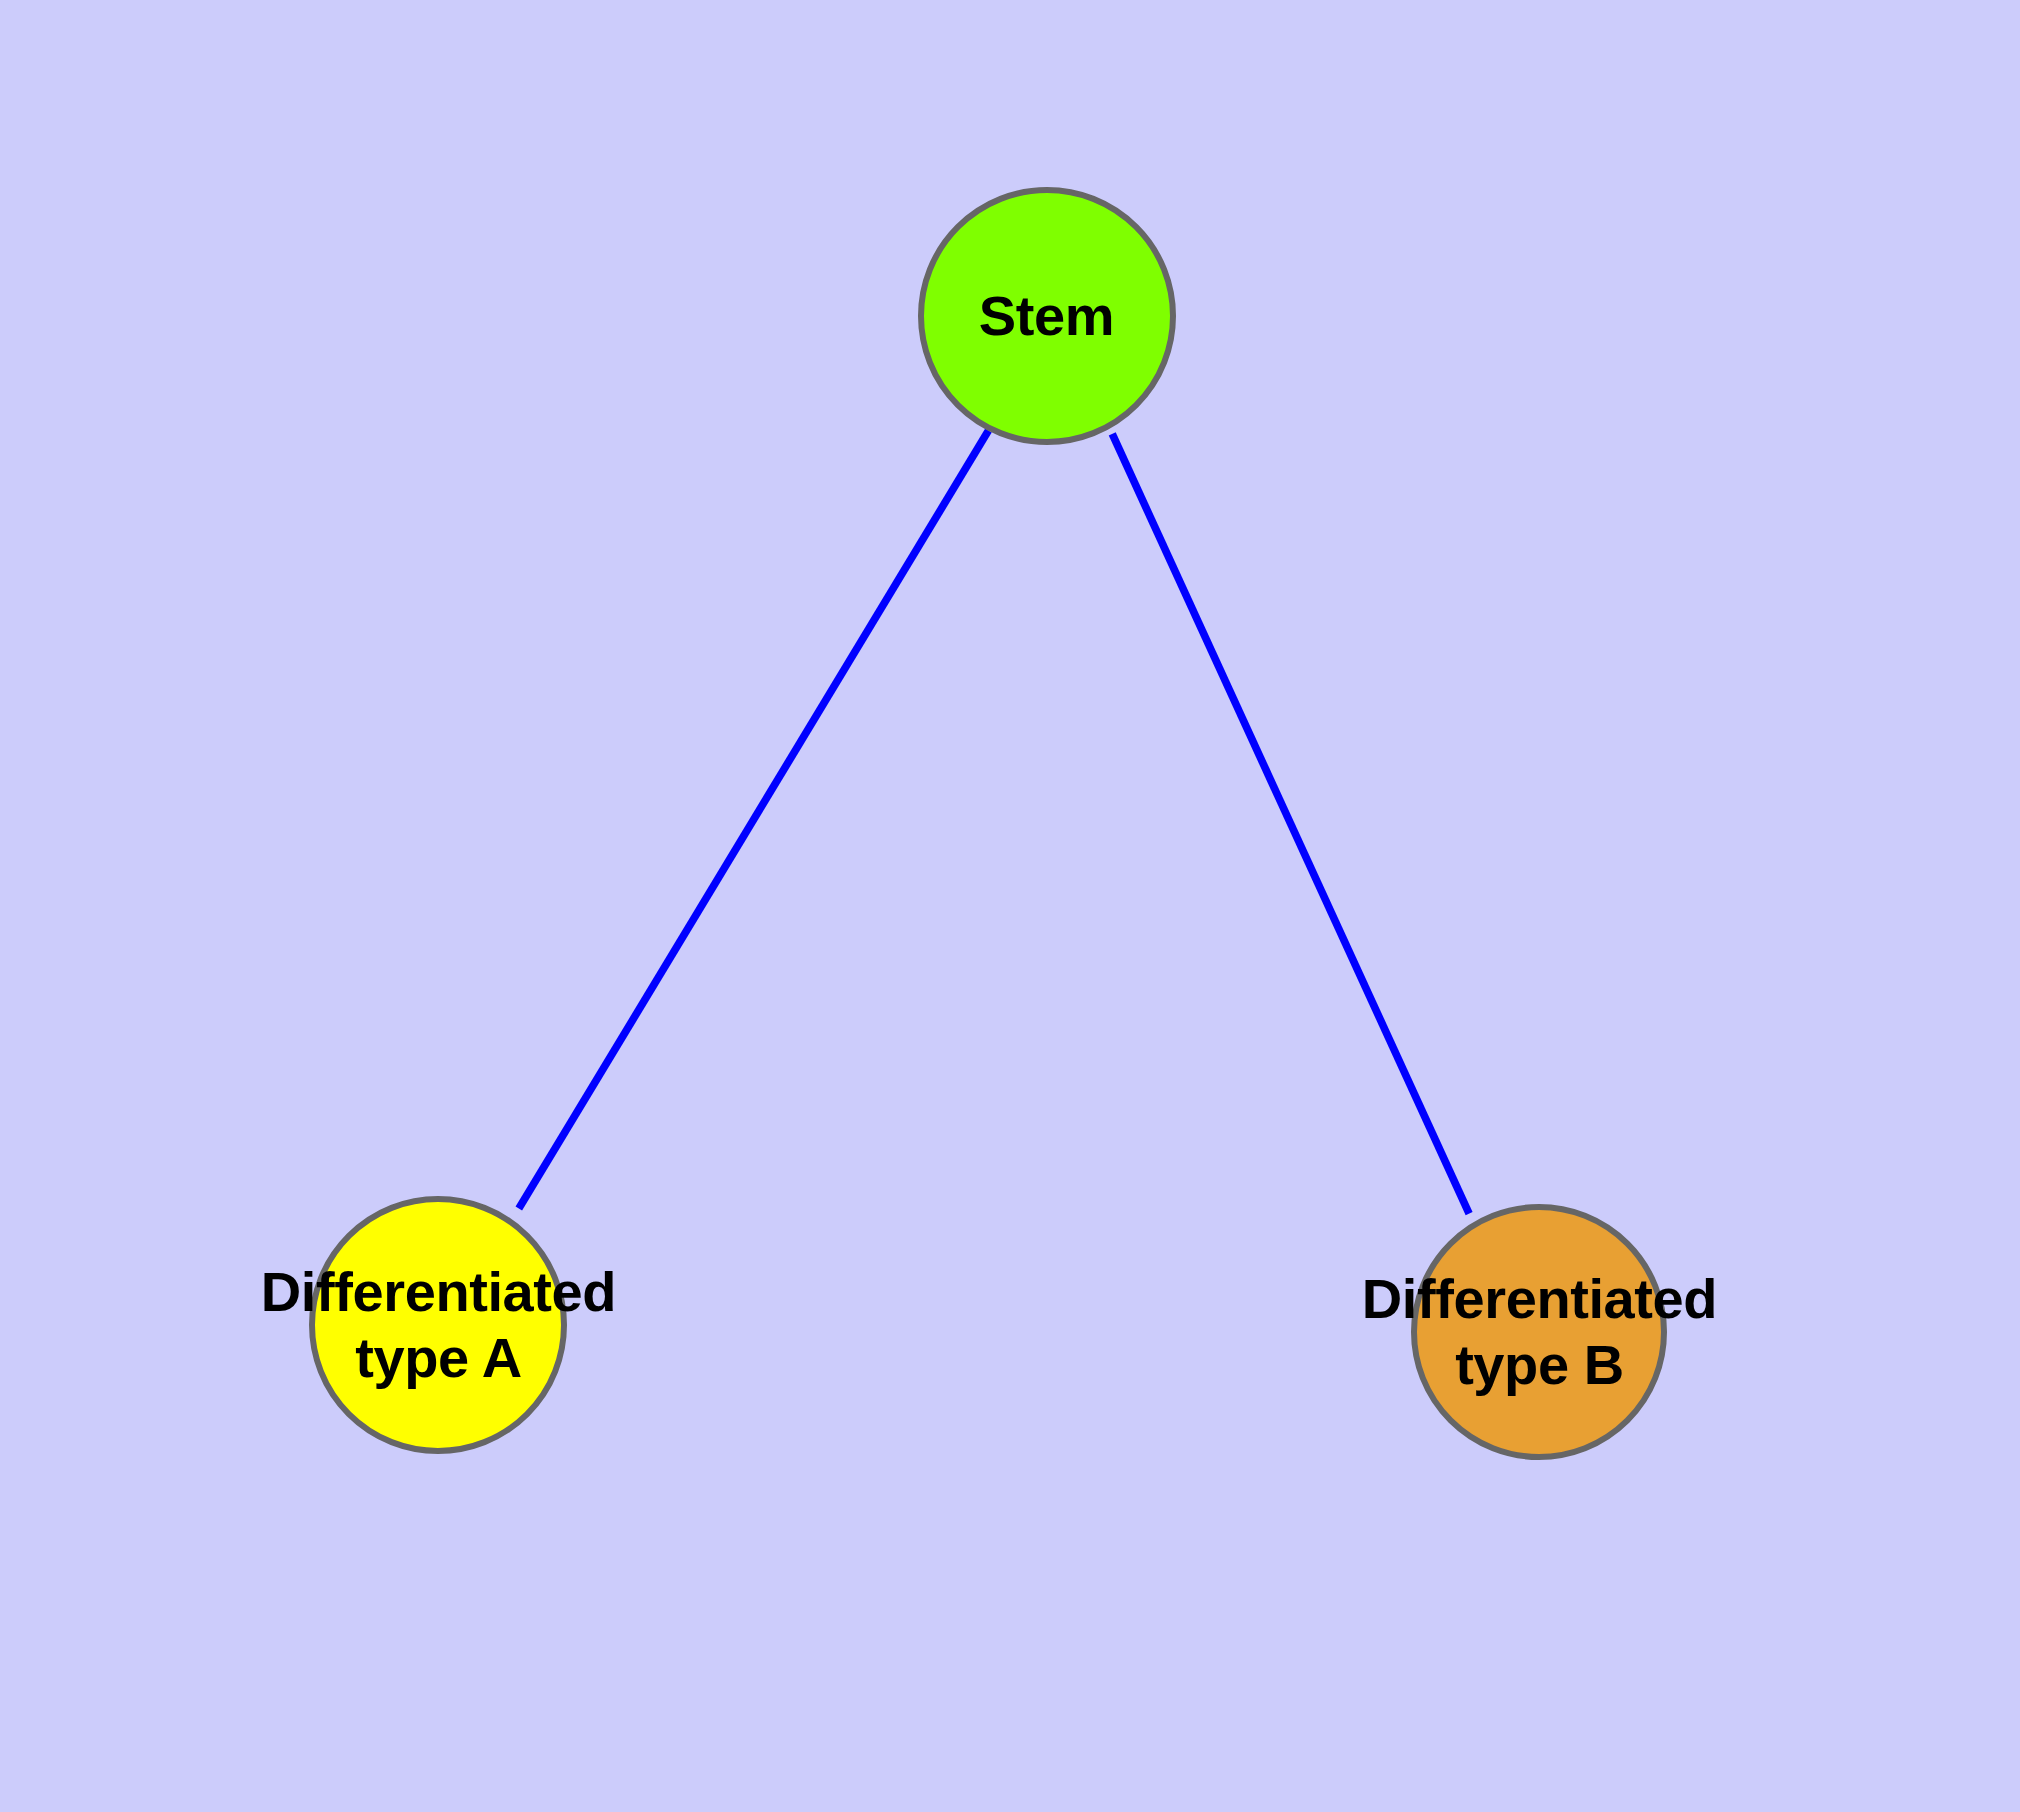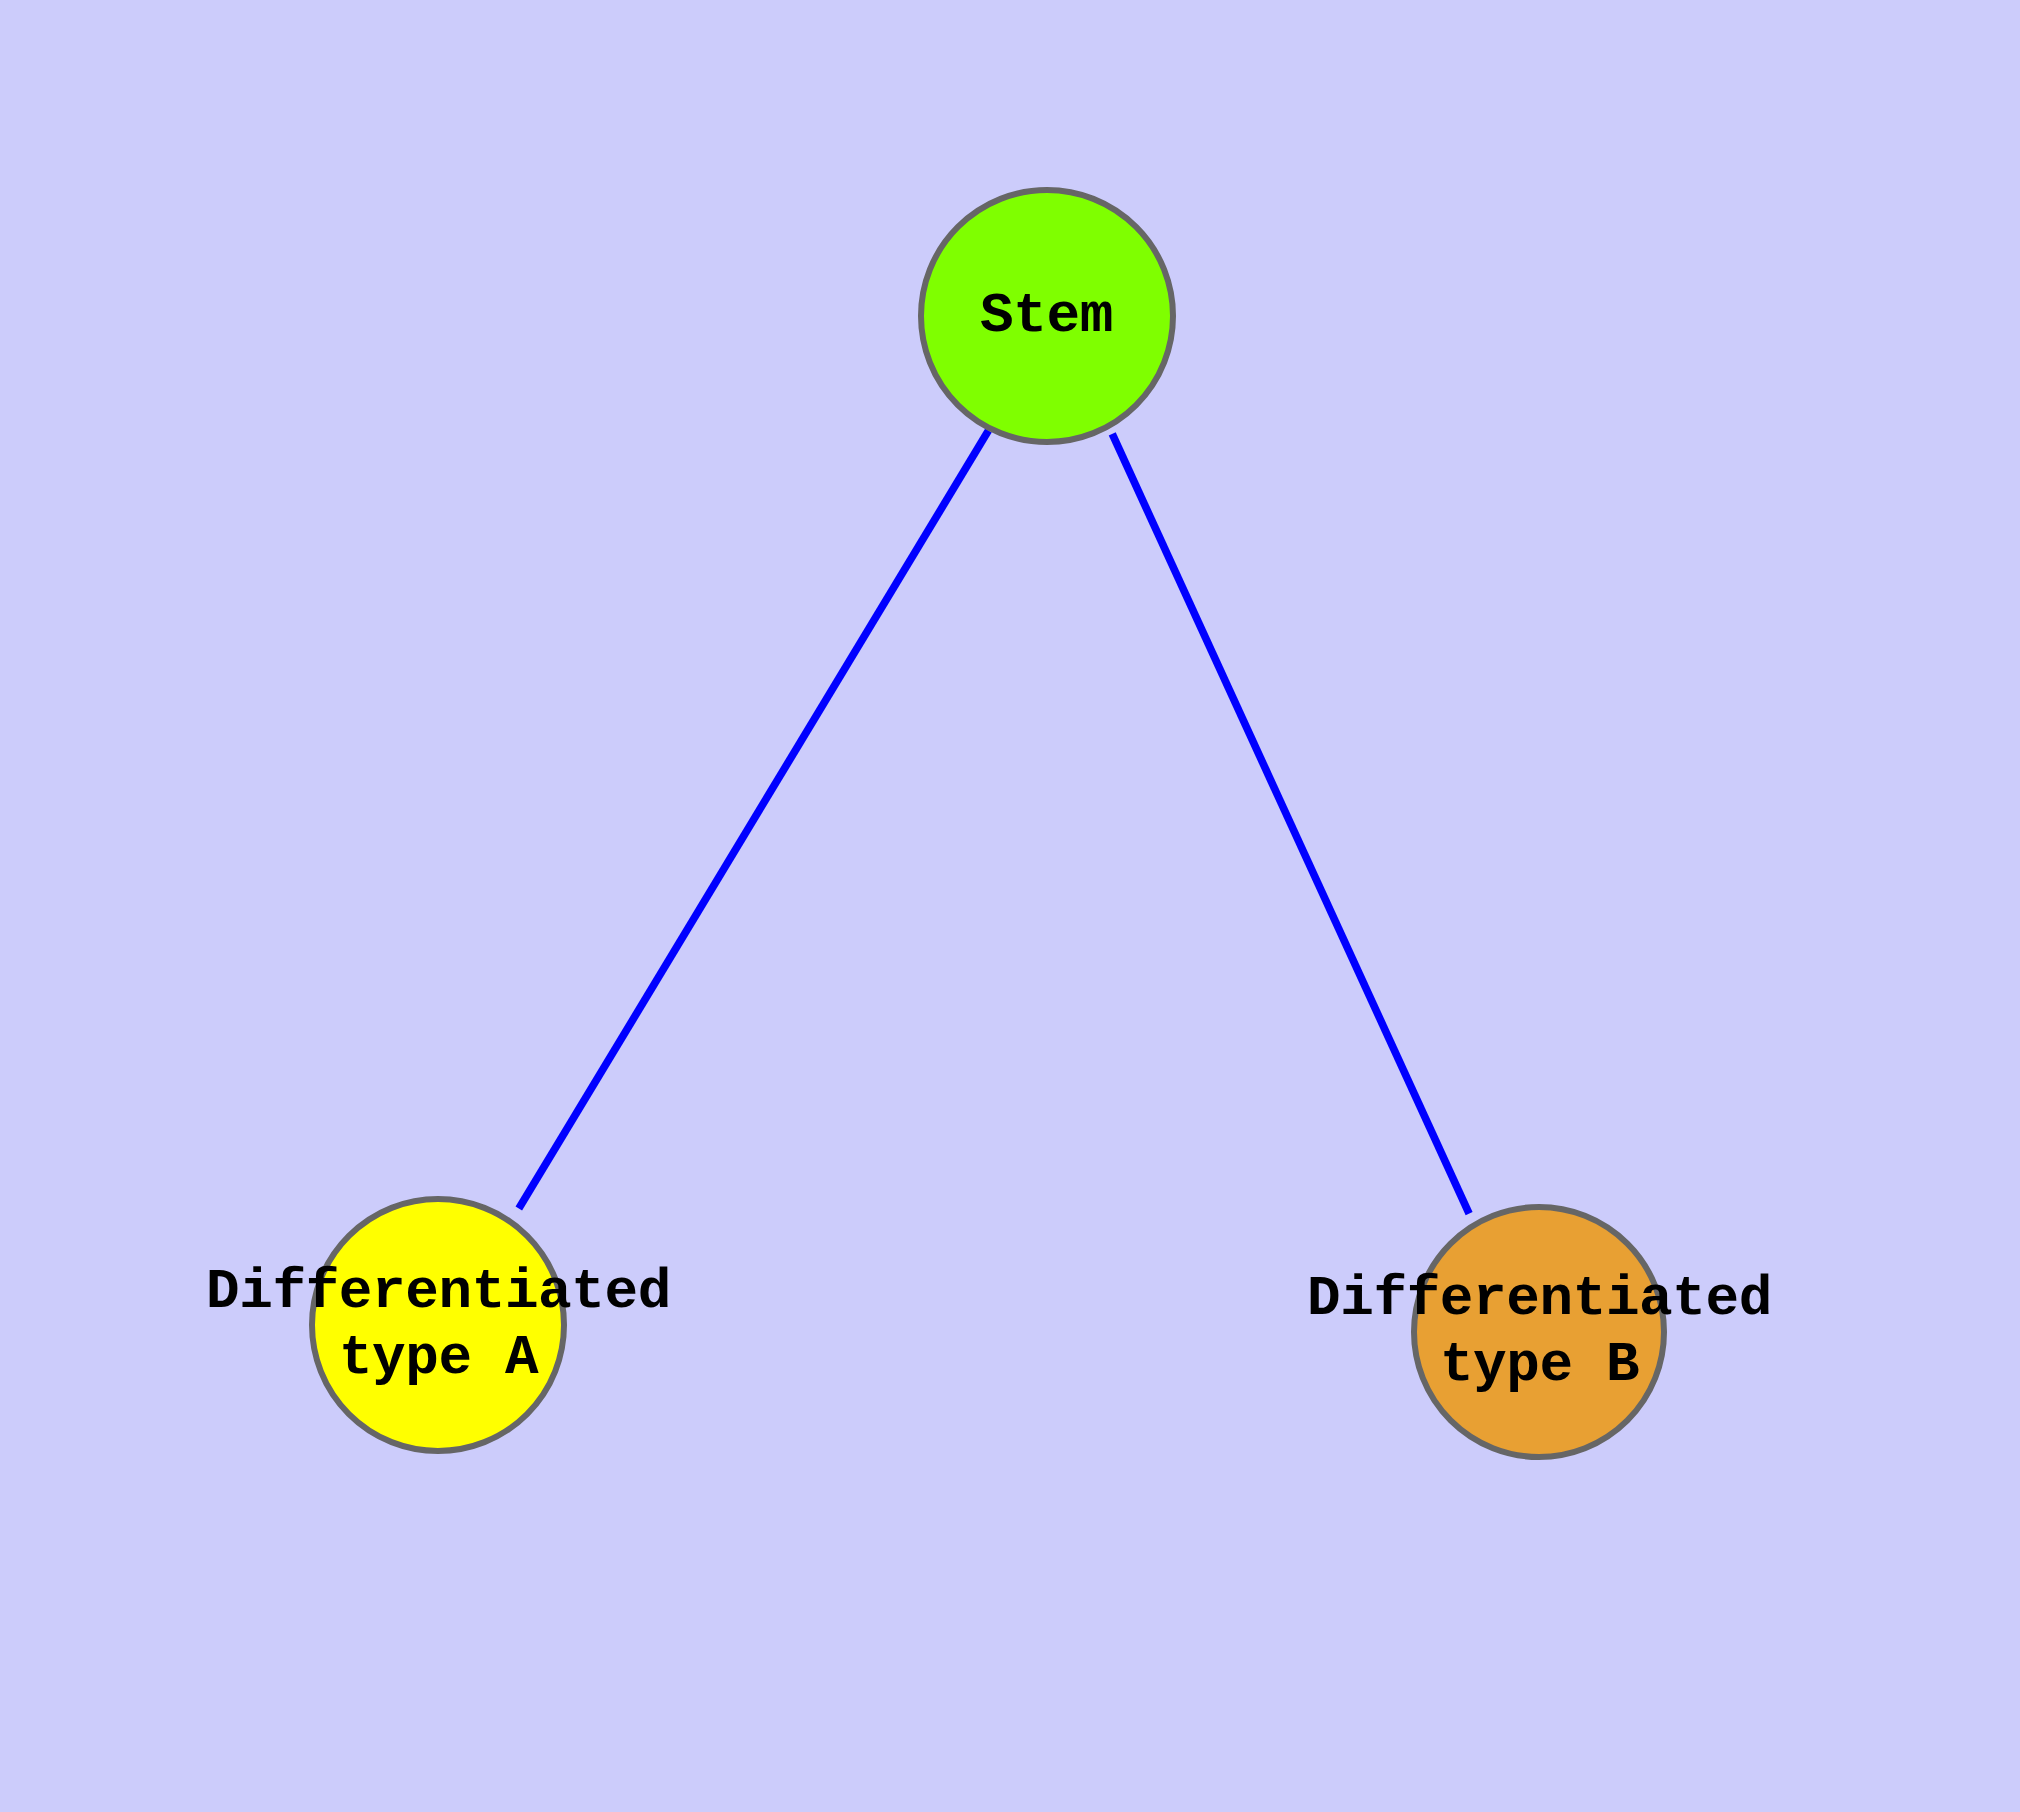--- a/index.html
+++ b/index.html
@@ -28,21 +28,21 @@
   }
   .graph-node {
     position: absolute;
     border-radius: 50%;
     box-sizing: border-box;
     border: 6px solid #666666;
   }
   .node-label {
     position: absolute;
     color: #000000;
-    font-family: Liberation Mono, monospace;
+    font-family: Liberation Sans, sans-serif;
     font-weight: bold;
     font-size: 56px;
     line-height: 1.18;
     text-align: center;
     white-space: pre;
     letter-spacing: -0.4px;
     pointer-events: none;
   }
 </style>
 </head>

